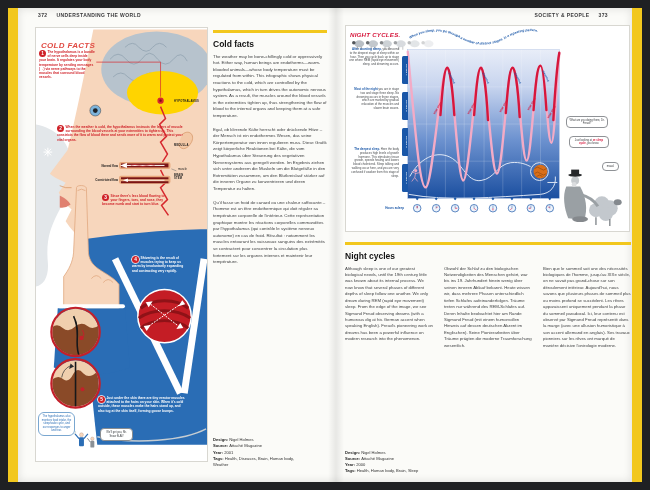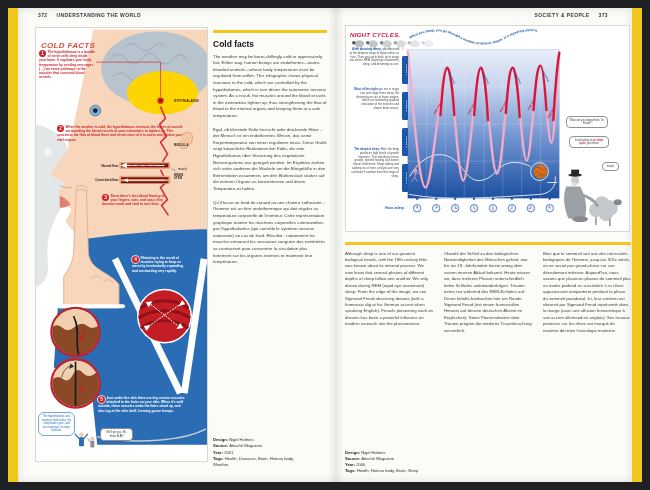--- a/index.html
+++ b/index.html
@@ -437,20 +437,21 @@
     <div class="nbub" style="left:223px;top:110px;width:40px">
       <span>Just looking at</span>
       <span class="em">ze sleep cycle,</span>
       <span>you know.</span>
     </div>
     <div class="nbub" style="left:256px;top:136px;width:17px">maaa!</div>
   </div>
 
   <div class="night-article">
     <div class="yrule"></div>
+    <h2 class="art-h">Night cycles</h2>
     <div class="night-cols">
       <div class="ncol">
           <p class="art-p">Although sleep is one of our greatest biological needs, until the 19th century little was known about its internal process. We now know that several phases of different depths of sleep follow one another. We only dream during REM (rapid eye movement) sleep. From the edge of the image, we see Sigmund Freud observing dreams (with a humorous dig at his German accent when speaking English). Freud's pioneering work on dreams has been a powerful influence on modern research into the phenomenon.</p>
         </div>
       <div class="ncol">
           <p class="art-p">Obwohl der Schlaf zu den biologischen Notwendigkeiten des Menschen gehört, war bis ins 19. Jahrhundert hinein wenig über seinen inneren Ablauf bekannt. Heute wissen wir, dass mehrere Phasen unterschiedlich tiefen Schlafes aufeinanderfolgen. Träume treten nur während des REM-Schlafes auf. Deren Inhalte beobachtet hier am Rande Sigmund Freud (mit einem humorvollen Hinweis auf dessen deutschen Akzent im Englischen). Seine Pionierarbeiten über Träume prägten die moderne Traumforschung wesentlich.</p>
         </div>
       <div class="ncol">
           <p class="art-p">Bien que le sommeil soit une des nécessités biologiques de l'homme, jusqu'au XIXe siècle, on ne savait pas grand-chose sur son déroulement intérieur. Aujourd'hui, nous savons que plusieurs phases de sommeil plus ou moins profond se succèdent. Les rêves apparaissent uniquement pendant la phase du sommeil paradoxal. Ici, leur contenu est observé par Sigmund Freud représenté dans la marge (avec une allusion humoristique à son accent allemand en anglais). Ses travaux pionniers sur les rêves ont marqué de manière décisive l'onirologie moderne.</p>
         </div>

